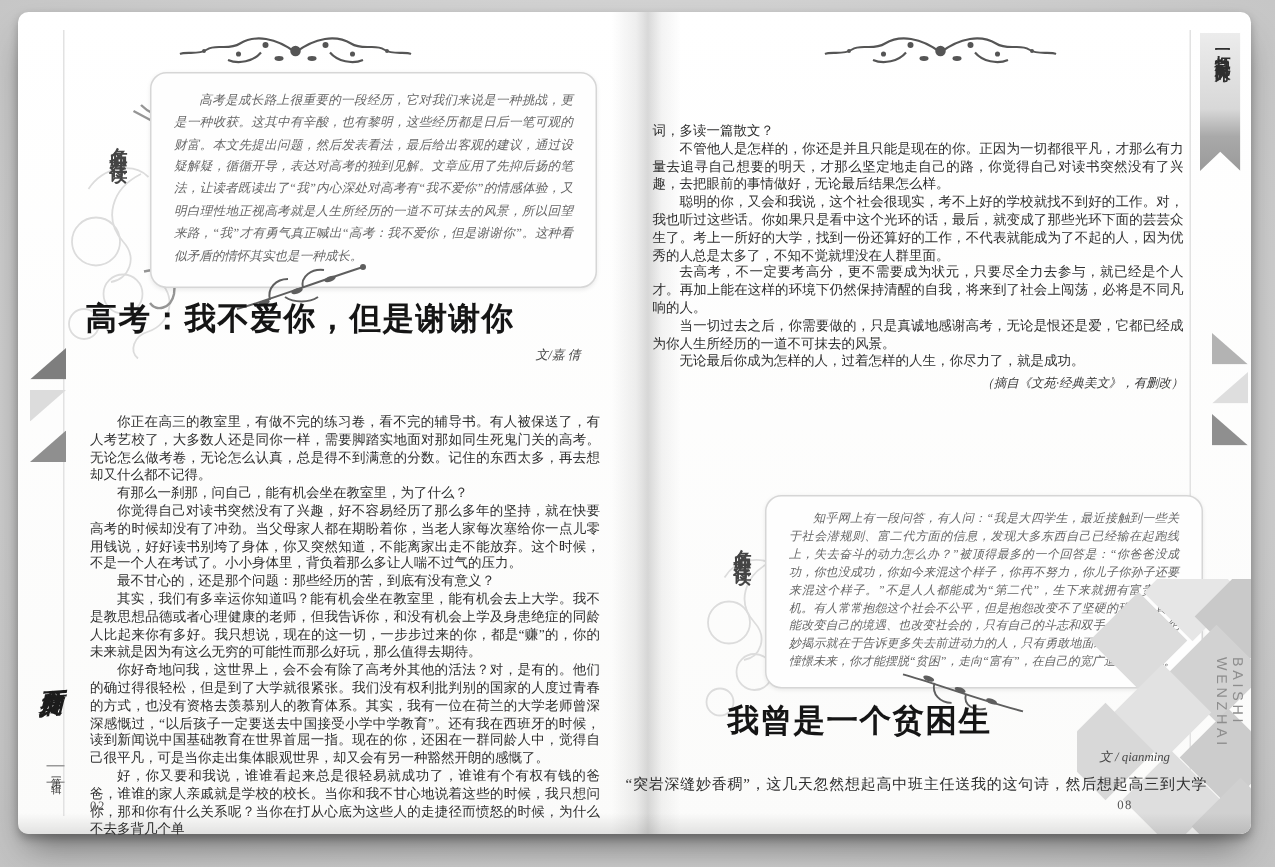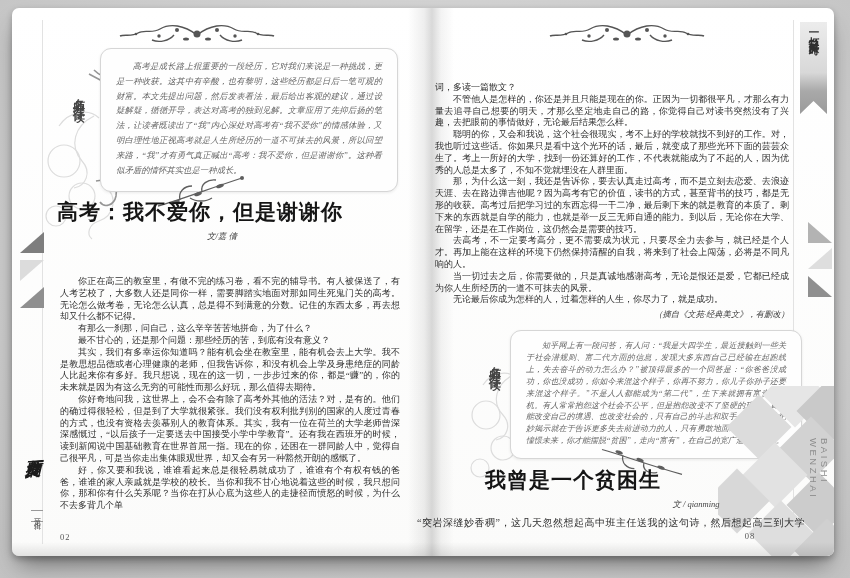--- a/index.html
+++ b/index.html
@@ -19,21 +19,21 @@
   
   .flourish{color:#555;}
   .note-box{background:#fefefe;border:1px solid #d6d6d6;border-radius:11px;
     box-shadow:0 1px 3px rgba(0,0,0,0.08);overflow:hidden;}
   .note-box .note-text{font-style:italic;color:#666;text-align:justify;text-indent:2em;}
   #box1 .note-text{margin:11px 15px;font-size:8.4px;line-height:14.8px;}
   #box2 .note-text{margin:9px 15px;font-size:8px;line-height:11.9px;}
   .v-label{writing-mode:vertical-rl;text-orientation:upright;font-size:12px;color:#444;
     letter-spacing:4px;font-weight:bold;}
   .article-title{font-weight:bold;color:#151515;font-size:21px;letter-spacing:1px;text-align:left;white-space:nowrap;}
-  .byline{font-size:8.5px;color:#444;text-align:center;font-style:italic;}
+  .byline{font-size:8.5px;color:#444;text-align:right;font-style:italic;}
   .body-text{font-size:9px;line-height:11.8px;color:#2e2e2e;text-align:justify;margin-top:28px;}
   .body-text p{margin:0;text-indent:2em;}
   .body-text p.no-indent{text-indent:0;}
   .citation{font-size:8.3px;font-style:italic;color:#3a3a3a;text-align:right;margin-top:3px;}
   .pagenum{font-size:8.5px;color:#555;letter-spacing:1px;}
   
   #spine-logo{writing-mode:vertical-rl;text-orientation:upright;font-size:16px;font-weight:bold;
     color:#1c1c1c;transform:skewY(-4deg);font-style:italic;line-height:1;}
   #spine-vol{writing-mode:vertical-rl;text-orientation:upright;font-size:7px;color:#333;
     letter-spacing:2px;border-top:1px solid #999;border-bottom:1px solid #999;padding:2px 1px;}
@@ -122,21 +122,22 @@
       <ellipse cx="70" cy="14" rx="4" ry="1.8" transform="rotate(-20 70 14)"></ellipse>
       <circle cx="92" cy="6" r="2"></circle>
     </g>
   </svg>
 
   <div class="abs article-title" style="left:45px;top:190px;width:350px;">高考：我不爱你，但是谢谢你</div>
   <div class="abs byline" style="left:45px;top:223px;width:330px;">文/嘉 倩</div>
 
   <div class="abs body-text" style="left:48px;top:240px;width:340px;">
     <p>你正在高三的教室里，有做不完的练习卷，看不完的辅导书。有人被保送了，有人考艺校了，大多数人还是同你一样，需要脚踏实地面对那如同生死鬼门关的高考。无论怎么做考卷，无论怎么认真，总是得不到满意的分数。记住的东西太多，再去想却又什么都不记得。</p>
-    <p>有那么一刹那，问自己，这么辛辛苦苦地拼命，为了什么？</p>
+    <p>有那么一刹那，问自己，能有机会坐在教室里，为了什么？</p>
+    <p>你觉得自己对读书突然没有了兴趣，好不容易经历了那么多年的坚持，就在快要高考的时候却没有了冲劲。当父母家人都在期盼着你，当老人家每次塞给你一点儿零用钱说，好好读书别垮了身体，你又突然知道，不能离家出走不能放弃。这个时候，不是一个人在考试了。小小身体里，背负着那么多让人喘不过气的压力。</p>
     <p>最不甘心的，还是那个问题：那些经历的苦，到底有没有意义？</p>
     <p>其实，我们有多幸运你知道吗？能有机会坐在教室里，能有机会去上大学。我不是教思想品德或者心理健康的老师，但我告诉你，和没有机会上学及身患绝症的同龄人比起来你有多好。我只想说，现在的这一切，一步步过来的你，都是“赚”的，你的未来就是因为有这么无穷的可能性而那么好玩，那么值得去期待。</p>
     <p>你好奇地问我，这世界上，会不会有除了高考外其他的活法？对，是有的。他们的确过得很轻松，但是到了大学就很紧张。我们没有权利批判别的国家的人度过青春的方式，也没有资格去羡慕别人的教育体系。其实，我有一位在荷兰的大学老师曾深深感慨过，“以后孩子一定要送去中国接受小学中学教育”。还有我在西班牙的时候，读到新闻说中国基础教育在世界首屈一指。现在的你，还困在一群同龄人中，觉得自己很平凡，可是当你走出集体眼观世界，却又会有另一种豁然开朗的感慨了。</p>
     <p>好，你又要和我说，谁谁看起来总是很轻易就成功了，谁谁有个有权有钱的爸爸，谁谁的家人亲戚就是学校的校长。当你和我不甘心地说着这些的时候，我只想问你，那和你有什么关系呢？当你在打从心底为这些人的走捷径而愤怒的时候，为什么不去多背几个单</p>
   </div>
 
   <div class="abs pagenum" style="left:48px;top:524px;">02</div>
 
   <div class="abs" id="spine-logo" style="left:13px;top:440px;height:78px;">百师文摘</div>
   <div class="abs" id="spine-vol" style="left:19px;top:502px;">第一辑</div>
@@ -162,21 +163,20 @@
         <ellipse cx="94" cy="18" rx="3" ry="1.6"></ellipse>
       <circle cx="22" cy="13" r="1.3"></circle>
         <circle cx="144" cy="13" r="1.3"></circle>
     </g>
   </svg>
 
   <div class="abs body-text" style="left:423px;top:46px;width:354px;">
     <p class="no-indent">词，多读一篇散文？</p>
     <p>不管他人是怎样的，你还是并且只能是现在的你。正因为一切都很平凡，才那么有力量去追寻自己想要的明天，才那么坚定地走自己的路，你觉得自己对读书突然没有了兴趣，去把眼前的事情做好，无论最后结果怎么样。</p>
     <p>聪明的你，又会和我说，这个社会很现实，考不上好的学校就找不到好的工作。对，我也听过这些话。你如果只是看中这个光环的话，最后，就变成了那些光环下面的芸芸众生了。考上一所好的大学，找到一份还算好的工作，不代表就能成为了不起的人，因为优秀的人总是太多了，不知不觉就埋没在人群里面。</p>
-    <p>那，为什么这一刻，我还是告诉你，要去认真走过高考，而不是立刻去恋爱、去浪迹天涯、去在路边弹吉他呢？因为高考有它的价值，读书的方式，甚至背书的技巧，都是无形的收获。高考过后把学习过的东西忘得一干二净，最后剩下来的就是教育的本质了。剩下来的东西就是自学的能力，也就是举一反三无师自通的能力。到以后，无论你在大学、在留学，还是在工作岗位，这仍然会是需要的技巧。</p>
     <p>去高考，不一定要考高分，更不需要成为状元，只要尽全力去参与，就已经是个人才。再加上能在这样的环境下仍然保持清醒的自我，将来到了社会上闯荡，必将是不同凡响的人。</p>
     <p>当一切过去之后，你需要做的，只是真诚地感谢高考，无论是恨还是爱，它都已经成为你人生所经历的一道不可抹去的风景。</p>
     <p>无论最后你成为怎样的人，过着怎样的人生，你尽力了，就是成功。</p>
     <div class="citation">（摘自《文苑·经典美文》，有删改）</div>
   </div>
 
   <svg class="abs swirl" style="left:446px;top:332px;" width="95" height="150" viewBox="0 0 95 150">
     <g fill="none" stroke="#d9d9d9" stroke-width="1.2">
       <circle cx="28" cy="75" r="14"></circle>
         <circle cx="45" cy="108" r="12"></circle>

